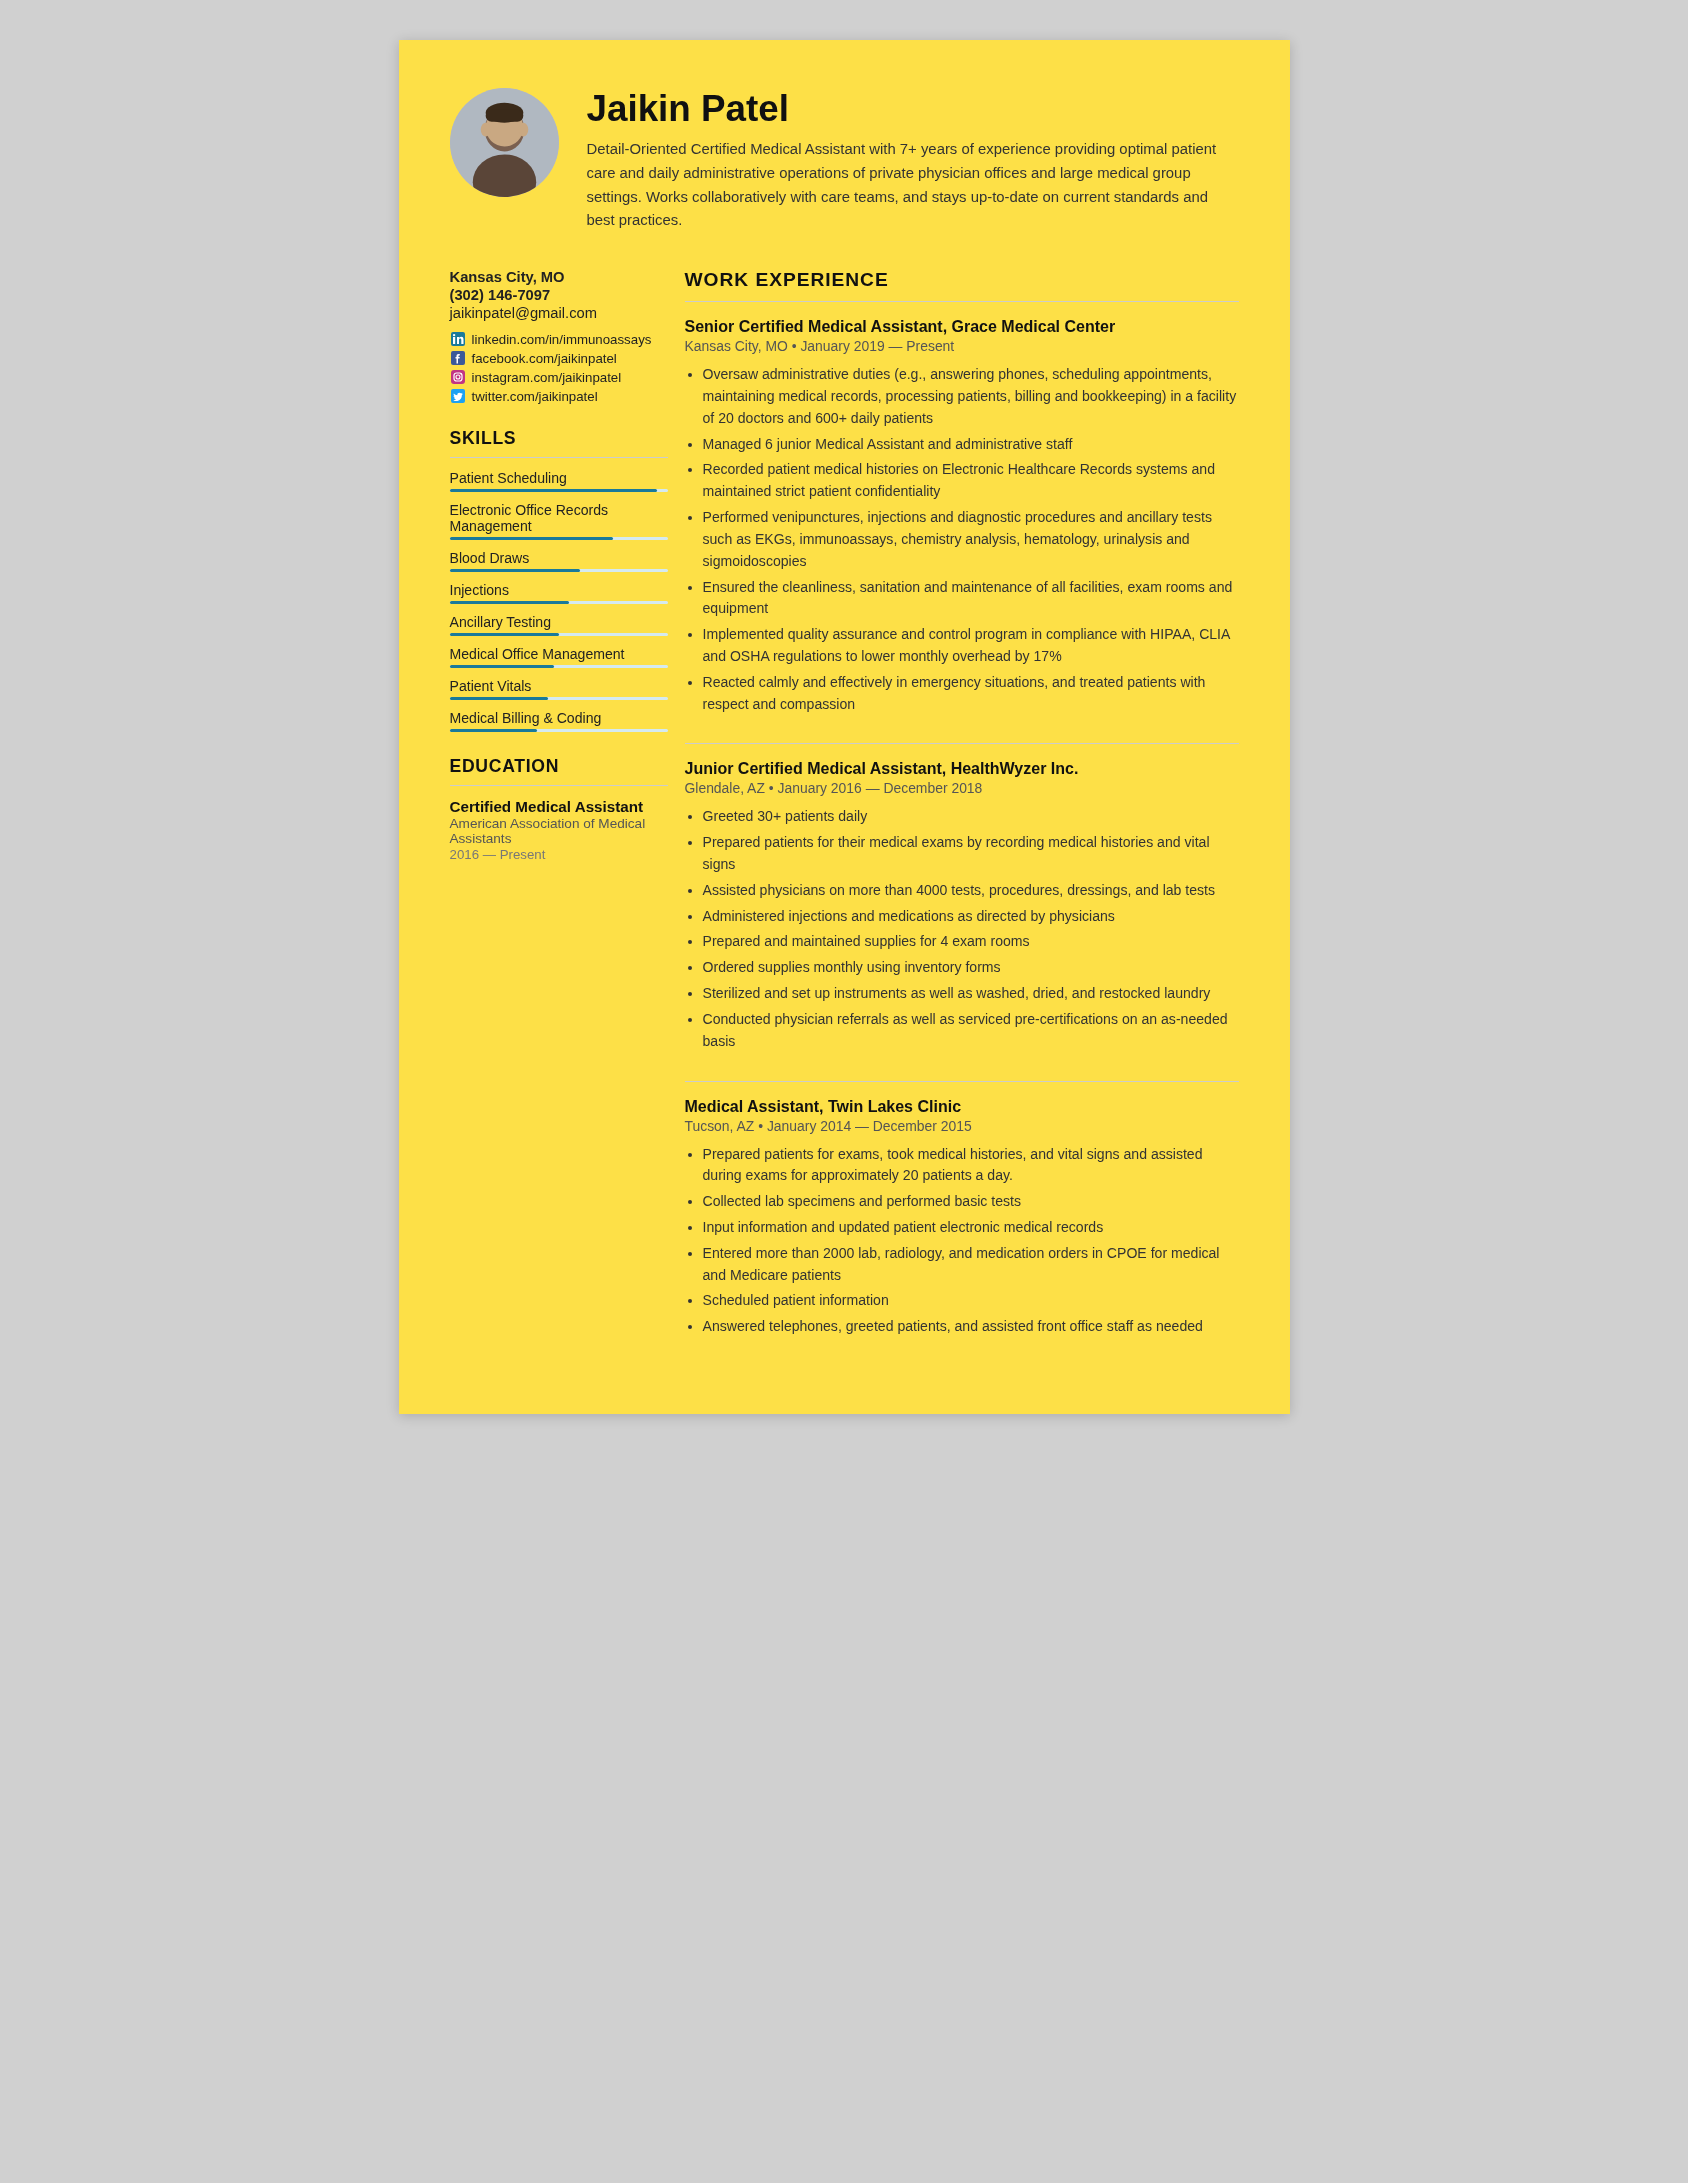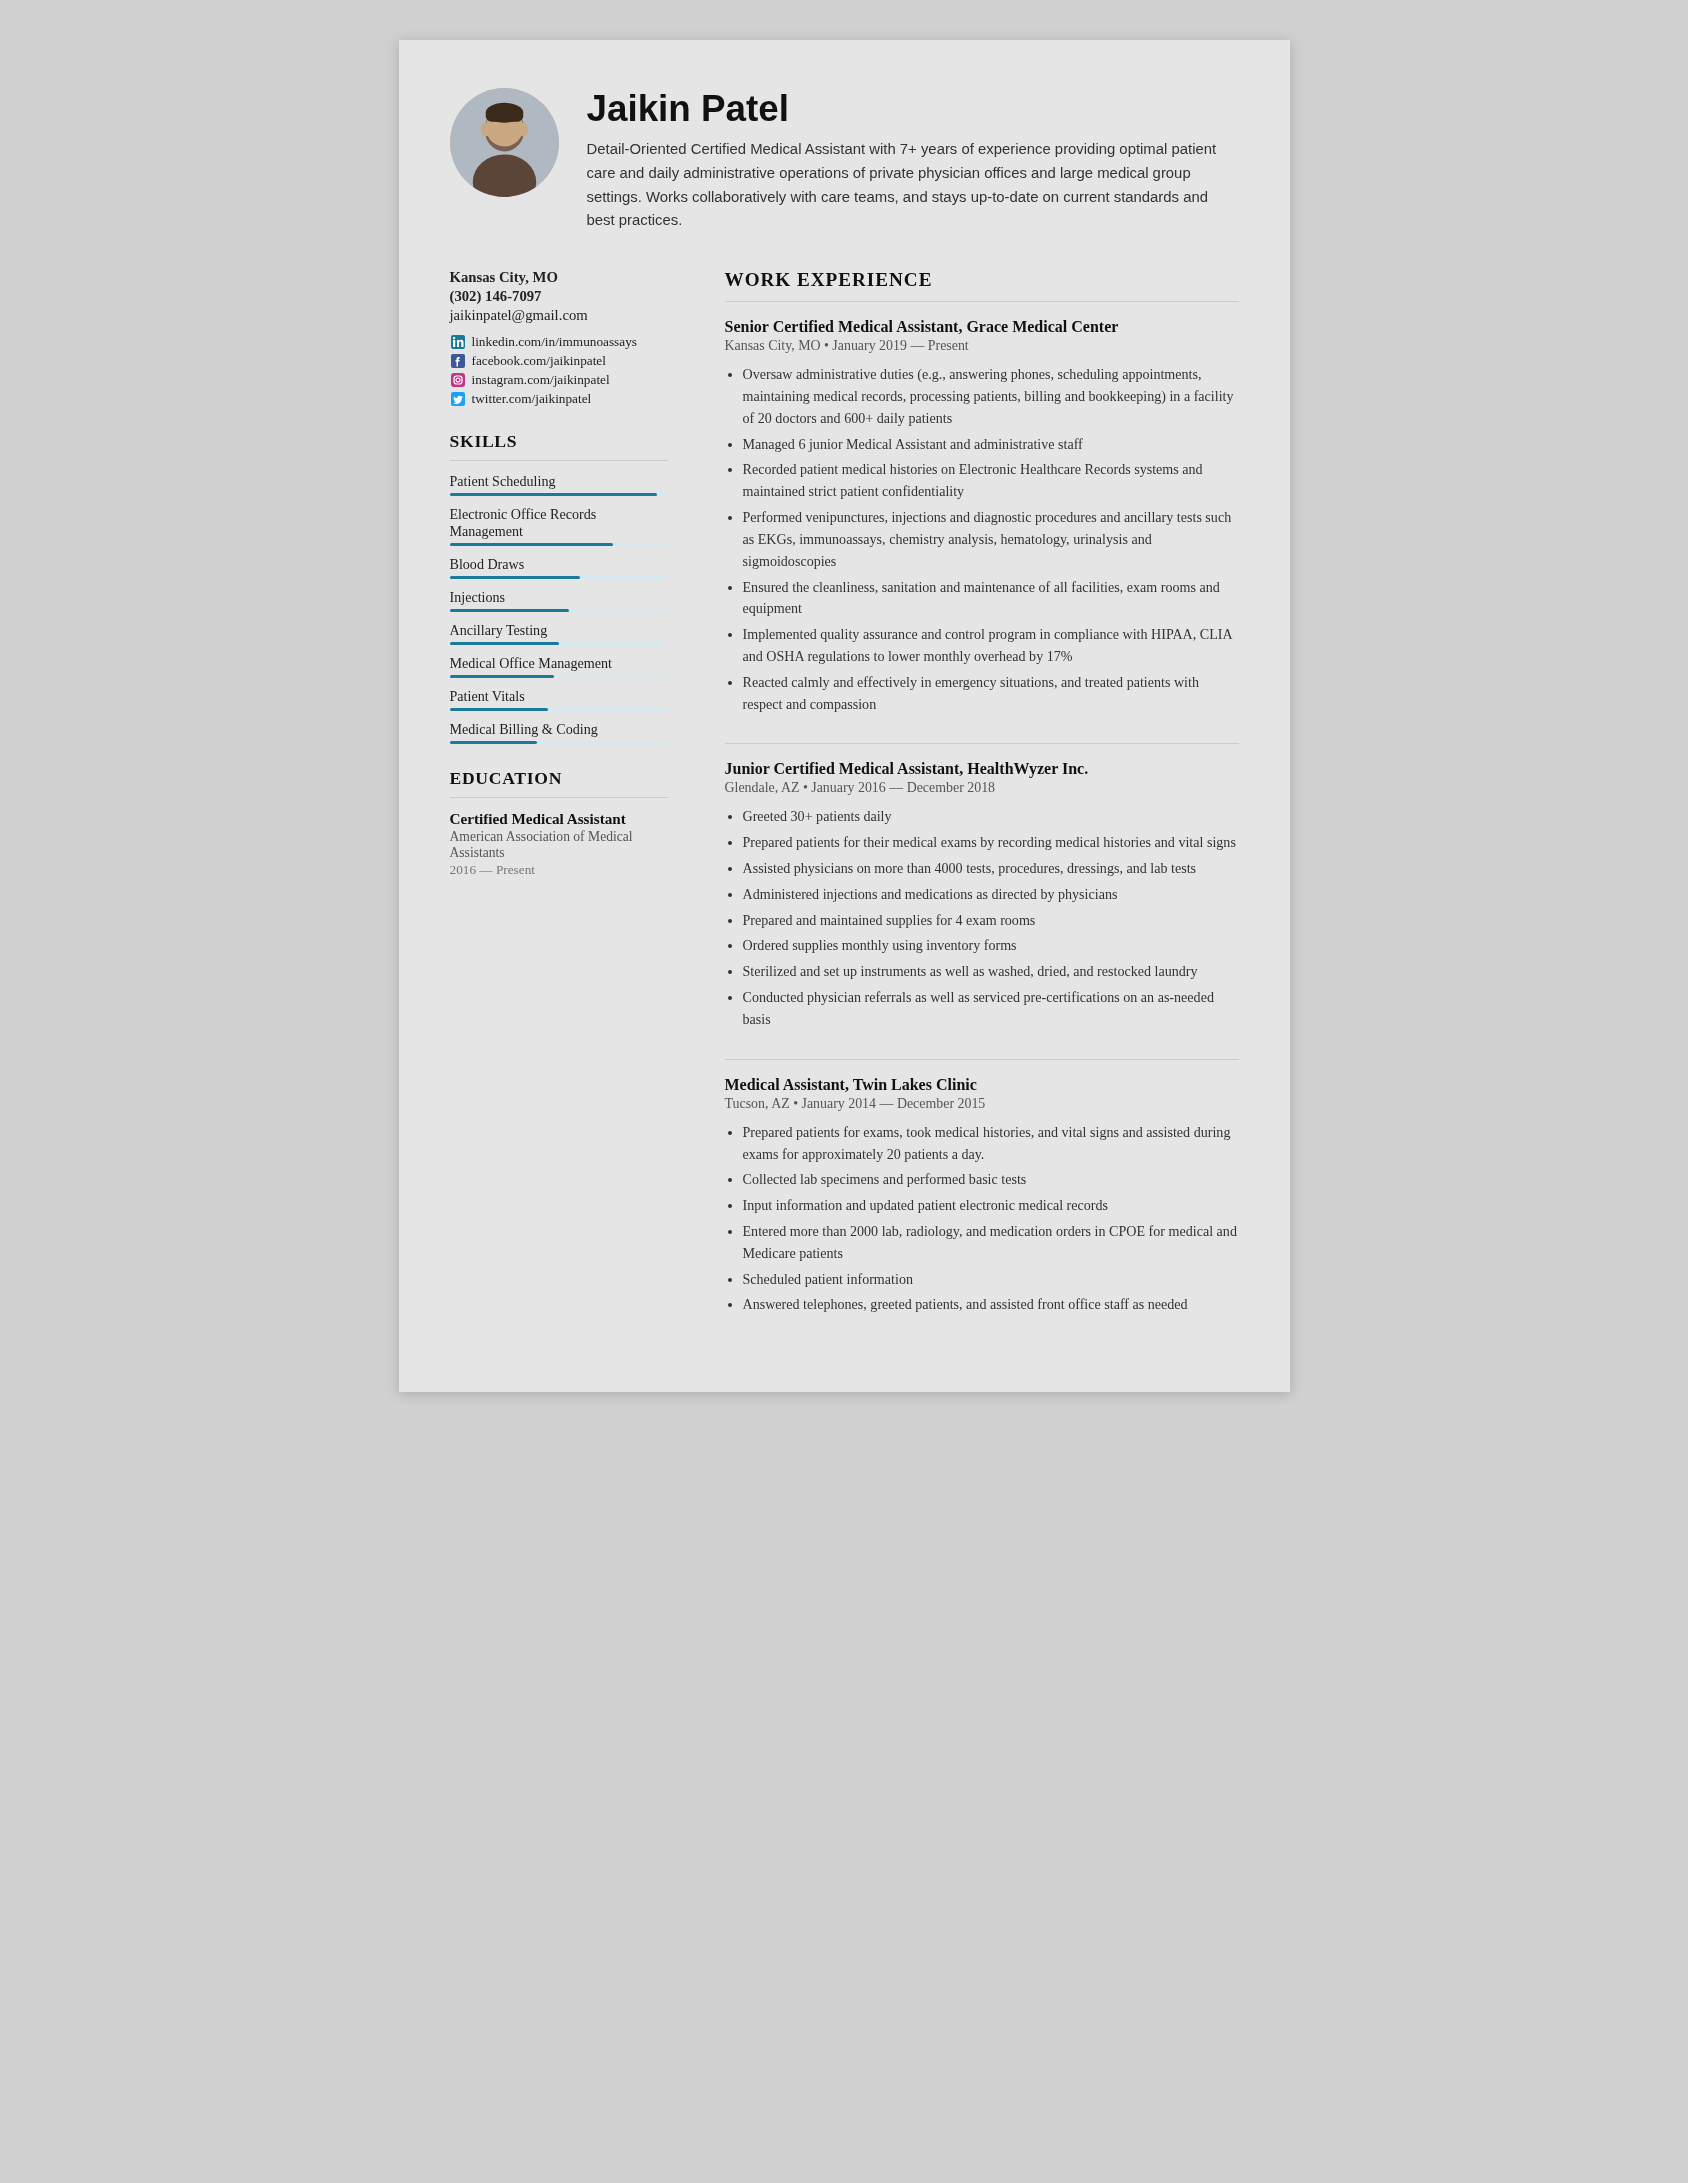--- a/index.html
+++ b/index.html
@@ -6,21 +6,21 @@
     body {
       font-family: Arial, sans-serif;
       background: #d0d0d0;
       display: flex;
       justify-content: center;
       align-items: flex-start;
       padding: 40px 20px;
       min-height: 100vh;
     }
     .resume-wrapper {
-      background: #e5e5e5;
+      background: #fde047;
       width: 891px;
       min-height: 1139px;
       box-shadow: 0 2px 12px rgba(0,0,0,0.18);
       padding: 48px 51px 48px 51px;
     }
     
     .header {
       display: flex;
       align-items: flex-start;
       gap: 28px;
@@ -46,22 +46,20 @@
       margin-bottom: 8px;
     }
     .header-summary {
       font-size: 0.93em;
       color: #333;
       line-height: 1.6;
     }
     
     .columns {
       display: flex;
-      gap: 40px;
-      font-family: Liberation Serif, serif;
     }
     .left-col {
       width: 218px;
       flex-shrink: 0;
     }
     .right-col {
       flex: 1;
       margin-left: 17px;
     }
     

